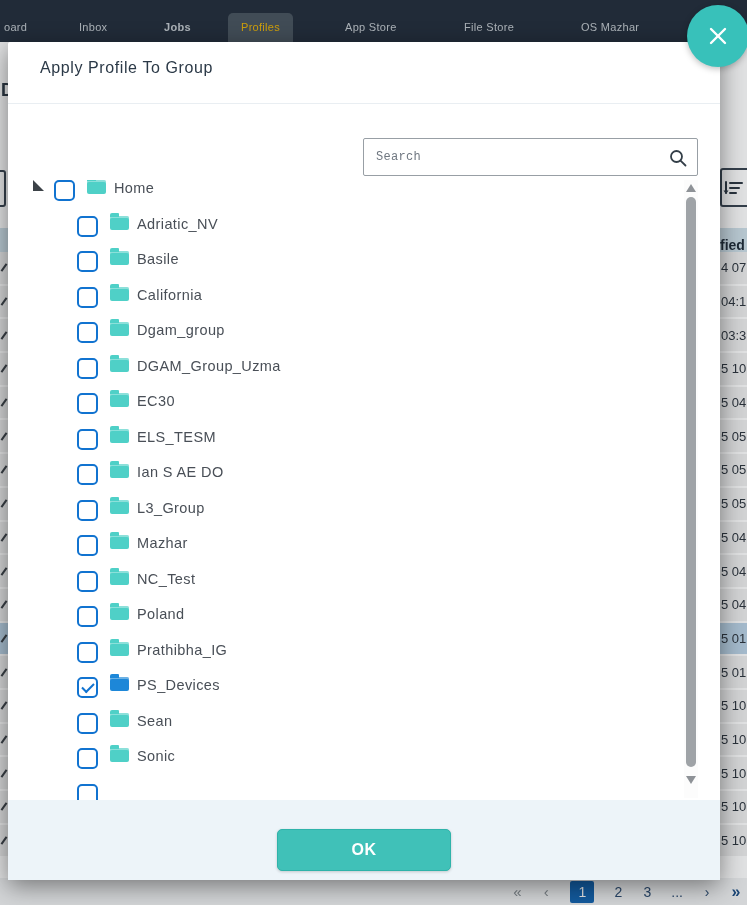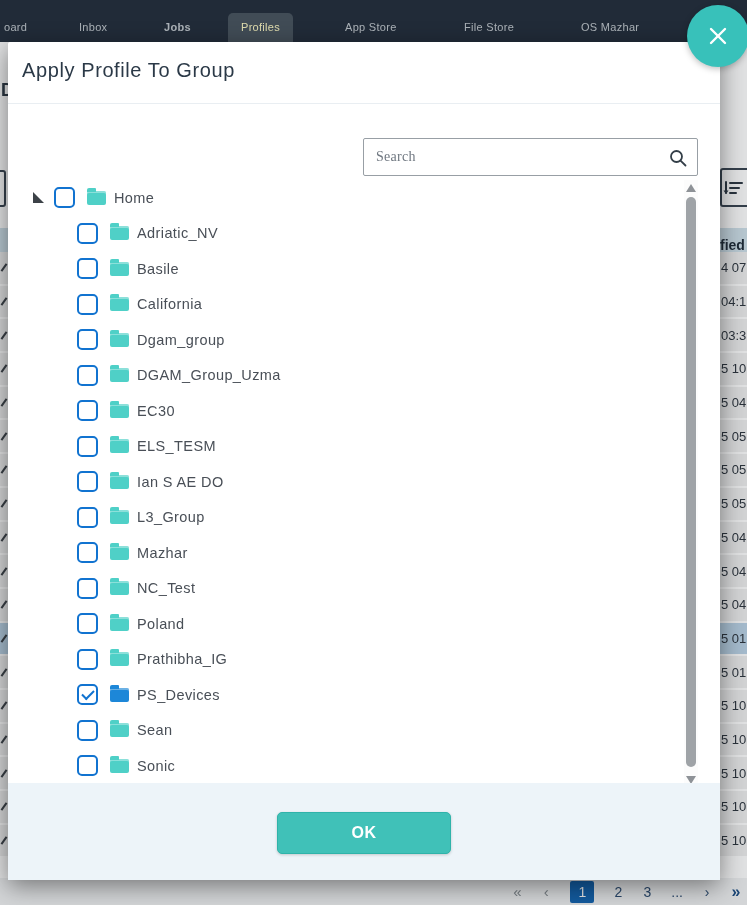--- a/index.html
+++ b/index.html
@@ -13,21 +13,21 @@
          font-size:11px; letter-spacing:.3px; white-space:nowrap; cursor:pointer; }
   .tab:nth-child(1){ left:4px; }
   .tab:nth-child(2){ left:79px; }
   .tab:nth-child(3){ left:164px;font-weight:bold; }
   .tab:nth-child(4){ left:228px; }
   .tab:nth-child(5){ left:345px; }
   .tab:nth-child(6){ left:464px; }
   .tab:nth-child(7){ left:581px; }
   .tab:nth-child(8){ left:739px; }
   .tab.active { top:13px; height:29px; line-height:29px; background:#49545F;
-                border-radius:5px 5px 0 0; padding:0 13px; color:#fef9c3; }
+                border-radius:5px 5px 0 0; padding:0 13px; color:#eab308; }
 
   .bg-left { position:absolute; z-index:1; left:0; top:42px; width:9px; bottom:0; overflow:hidden; background:#fff; }
   .bg-heading { position:absolute; top:38px; left:1px; font-size:18px; font-weight:700; color:#2E3A47; }
   .btn-frag { position:absolute; top:128px; left:-16px; width:22px; height:37px;
               border:2px solid #3A4652; border-radius:3px; background:#fff; }
   .bg-header-frag, .bg-header { position:absolute; top:186px; left:0; right:0; height:34px; background:#CFE0EA; }
   .bg-rows { position:absolute; top:210px; left:0; right:0; }
   .bg-row { height:33.7px; border-bottom:2px solid #fff; background:#EFEFEF;
             display:flex; align-items:center; overflow:visible; }
   .bg-row.selected { background:#BBD3E6; }
@@ -44,33 +44,33 @@
   .pag-item { font-size:14px; color:#2E4E74; cursor:pointer; min-width:10px; text-align:center; }
   .pag-item:nth-child(1), .pag-item:nth-child(2) { color:#868D92; font-size:15px; }
   .pag-item:nth-child(8) { font-weight:700; font-size:16px; color:#1B4C82; }
   .pag-item.active { background:#1465B0; color:#fff; width:24px; height:22px; line-height:22px; border-radius:2px; }
 
   .dim { position:absolute; z-index:5; inset:0; background:rgba(18,24,30,0.13); }
 
   
   .modal { position:absolute; z-index:10; left:8px; top:42px; width:712px; height:838px;
            background:#fff; border-radius:2px; box-shadow:0 6px 24px rgba(0,0,0,.45); }
-  .modal-title { position:absolute; left:14px; top:17px; font-size:20px; font-weight:500;
+  .modal-title { position:absolute; left:32px; top:17px; font-size:16px; font-weight:500;
                  color:#2B3947; letter-spacing:.6px; }
   .title-divider { position:absolute; top:61px; left:0; right:0; height:1px; background:#E9EEF2; }
 
   .search-wrap { position:absolute; left:355px; top:96px; width:335px; height:38px;
                  border:1px solid #989FA5; border-radius:2px; background:#fff; }
   .search-input { position:absolute; inset:0; border:none; outline:none; padding:0 36px 0 12px;
-                  font-size:14px; letter-spacing:.3px; color:#333A40; font-family:Liberation Serif, serif; background:transparent; }
+                  font-size:12px; letter-spacing:.3px; color:#333A40; font-family:Liberation Mono, monospace; background:transparent; }
   .search-input::placeholder { color:#6F7780; }
   .search-icon { position:absolute; right:9px; top:9px; cursor:pointer; }
 
   .tree { position:absolute; left:0; top:138px; width:676px; height:620px; overflow:hidden; }
-  .tree-row { height:35.5px; display:flex; align-items:center; cursor:pointer; }
+  .tree-row { height:35.5px; display:flex; cursor:pointer; }
   .tree-row.root { padding-left:25px; }
   .tree-row.child { padding-left:69px; }
   .expander { width:0; height:0; border-bottom:11px solid #3C4248; border-right:11px solid transparent;
               margin-right:10px; flex:none; }
   .checkbox { position:relative; width:21px; height:21px; border:2px solid #1173D0; border-radius:5px;
               background:#fff; flex:none; }
   .checked .checkbox::after { content:""; position:absolute; left:3px; top:4px; width:10px; height:5px;
               border-left:2.5px solid #1173D0; border-bottom:2.5px solid #1173D0; transform:rotate(-45deg); }
   .folder { width:19px; height:14px; background:#4FD0C7; border-radius:2px; position:relative;
             margin-left:12px; flex:none; box-shadow:inset 0 2px 0 rgba(255,255,255,.35); }
@@ -79,21 +79,21 @@
   .checked .folder { background:#1D87D8; }
   .checked .folder::before { background:#1D87D8; }
   .tree-label { margin-left:8px; font-size:14.5px; letter-spacing:.4px; color:#494F57; white-space:nowrap; }
 
   .vscroll { position:absolute; right:22px; top:138px; width:14px; height:618px; background:#FCFCFC; }
   .arr { position:absolute; left:2px; width:0; height:0; cursor:pointer; }
   .arr.up { top:4px; border-left:5px solid transparent; border-right:5px solid transparent; border-bottom:8px solid #8E9297; }
   .arr.down { bottom:14px; border-left:5px solid transparent; border-right:5px solid transparent; border-top:8px solid #8E9297; }
   .thumb { position:absolute; left:2px; top:17px; width:10px; height:570px; background:#9FA3A7; border-radius:5px; cursor:grab; }
 
-  .modal-footer { position:absolute; left:0; right:0; bottom:0; height:97px; background:#EDF4F9; }
+  .modal-footer { position:absolute; left:0; right:0; bottom:0; height:80px; background:#EDF4F9; }
   .ok-btn { position:absolute; left:269px; top:29px; width:174px; height:42px; background:#40C1B8;
             border:1px solid #2FB3AA; border-radius:5px; color:#fff; font-size:16px; font-weight:600;
             letter-spacing:.6px; cursor:pointer; font-family:"Liberation Sans",sans-serif;
             box-shadow:0 1px 3px rgba(0,0,0,.18); }
 
   .close-btn { position:absolute; z-index:12; left:687px; top:5px; width:62px; height:62px; border-radius:50%;
                background:#38C1BA; display:flex; align-items:center; justify-content:center; cursor:pointer;
                box-shadow:0 2px 6px rgba(0,0,0,.25); }
 </style>
 </head>

